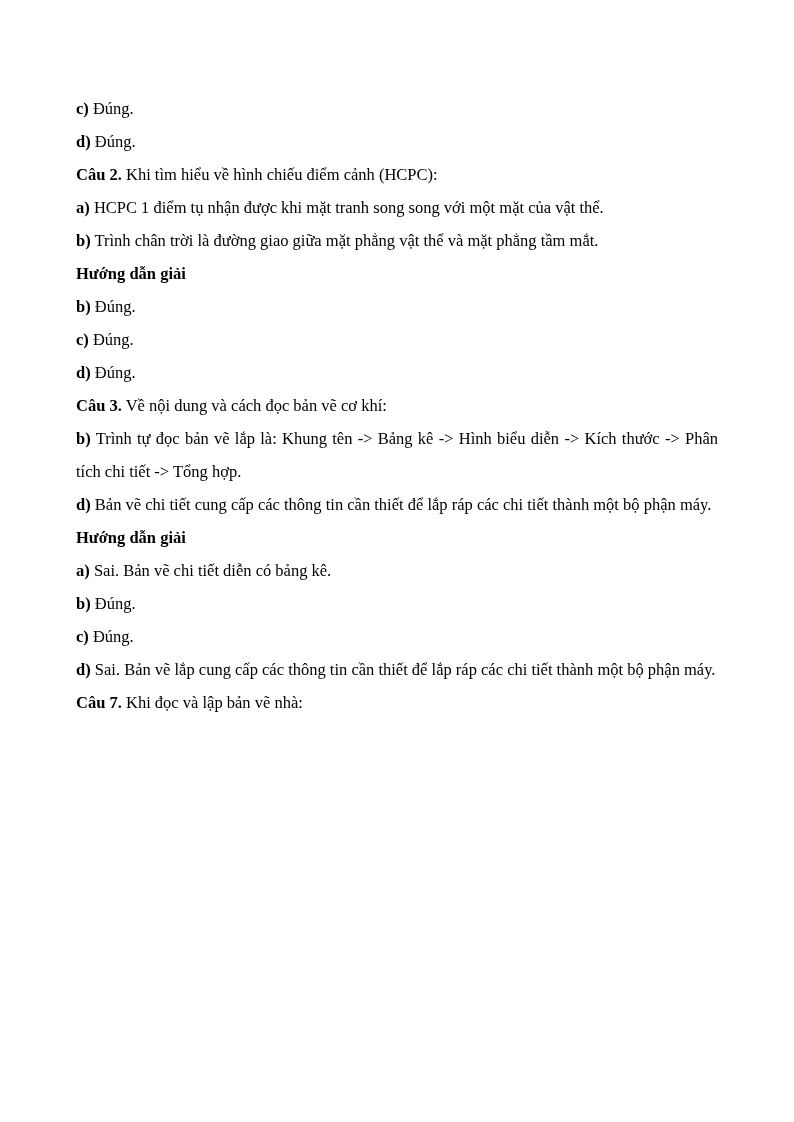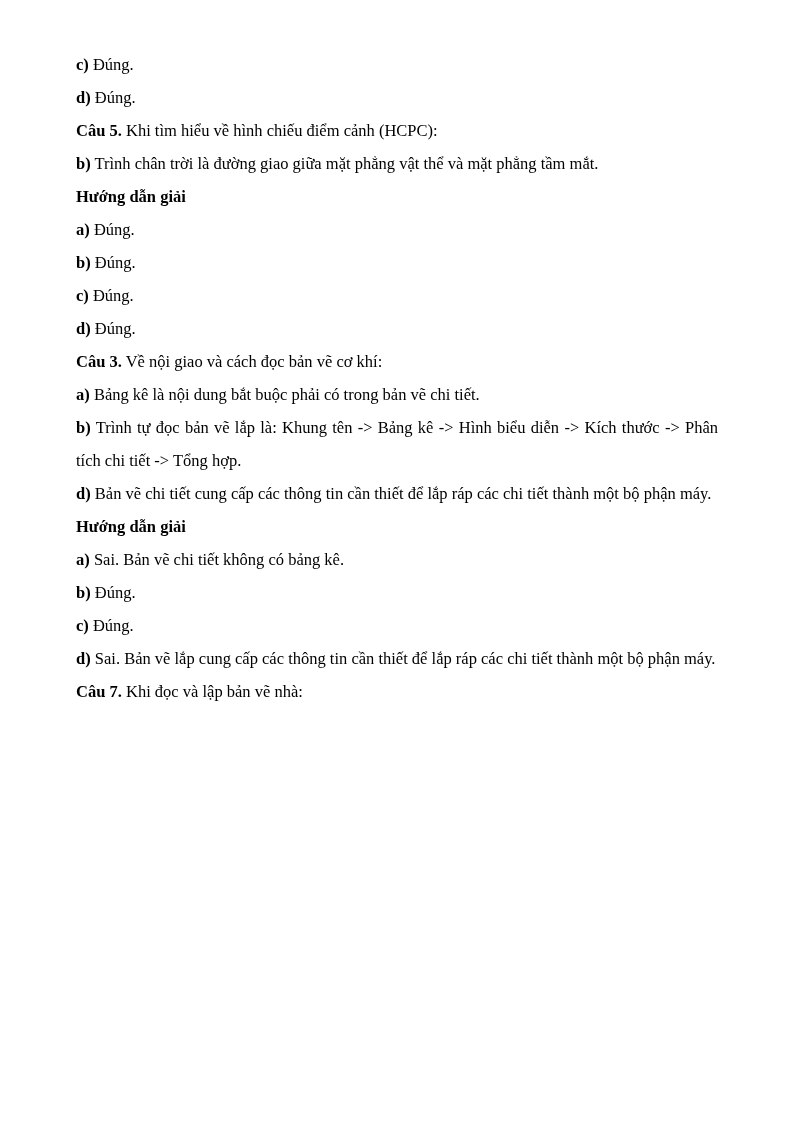--- a/index.html
+++ b/index.html
@@ -7,21 +7,21 @@
     padding: 0;
     background: #ffffff;
   }
   .page {
     position: relative;
     width: 794px;
     height: 790px;
     margin: 0 auto;
     background: #ffffff;
     box-sizing: border-box;
-    padding: 48px 76px 60px 76px;
+    padding: 92px 76px 60px 76px;
     font-family: "Liberation Serif", "DejaVu Serif", serif;
     font-size: 16.5px;
     color: #000000;
     overflow: hidden;
   }
   .doc-body {
     width: 642px;
   }
   .para {
     margin: 0;
@@ -33,31 +33,30 @@
     font-weight: bold;
   }
 </style>
 </head>
 <body>
 
 <div class="page">
   <div class="doc-body">
       <p class="para"><b>c)</b><span> Đúng.</span></p>
       <p class="para"><b>d)</b><span> Đúng.</span></p>
-      <p class="para"><b>Câu 5.</b><span> Khi tìm hiểu về hình chiếu điểm cảnh (HCPC):</span></p>
+      <p class="para"><b>Câu 2.</b><span> Khi tìm hiểu về hình chiếu điểm cảnh (HCPC):</span></p>
+      <p class="para"><b>a)</b><span> HCPC 1 điểm tụ nhận được khi mặt tranh song song với một mặt của vật thể.</span></p>
       <p class="para"><b>b)</b><span> Trình chân trời là đường giao giữa mặt phẳng vật thể và mặt phẳng tầm mắt.</span></p>
       <p class="para"><b>Hướng dẫn giải</b></p>
-      <p class="para"><b>a)</b><span> Đúng.</span></p>
       <p class="para"><b>b)</b><span> Đúng.</span></p>
       <p class="para"><b>c)</b><span> Đúng.</span></p>
       <p class="para"><b>d)</b><span> Đúng.</span></p>
-      <p class="para"><b>Câu 3.</b><span> Về nội giao và cách đọc bản vẽ cơ khí:</span></p>
-      <p class="para"><b>a)</b><span> Bảng kê là nội dung bắt buộc phải có trong bản vẽ chi tiết.</span></p>
+      <p class="para"><b>Câu 3.</b><span> Về nội dung và cách đọc bản vẽ cơ khí:</span></p>
       <p class="para"><b>b)</b><span> Trình tự đọc bản vẽ lắp là: Khung tên -&gt; Bảng kê -&gt; Hình biểu diễn -&gt; Kích thước -&gt; Phân tích chi tiết -&gt; Tổng hợp.</span></p>
       <p class="para"><b>d)</b><span> Bản vẽ chi tiết cung cấp các thông tin cần thiết để lắp ráp các chi tiết thành một bộ phận máy.</span></p>
       <p class="para"><b>Hướng dẫn giải</b></p>
-      <p class="para"><b>a)</b><span> Sai. Bản vẽ chi tiết không có bảng kê.</span></p>
+      <p class="para"><b>a)</b><span> Sai. Bản vẽ chi tiết diễn có bảng kê.</span></p>
       <p class="para"><b>b)</b><span> Đúng.</span></p>
       <p class="para"><b>c)</b><span> Đúng.</span></p>
       <p class="para"><b>d)</b><span> Sai. Bản vẽ lắp cung cấp các thông tin cần thiết để lắp ráp các chi tiết thành một bộ phận máy.</span></p>
       <p class="para"><b>Câu 7.</b><span> Khi đọc và lập bản vẽ nhà:</span></p>
     </div>
 </div>
 
 </body></html>

